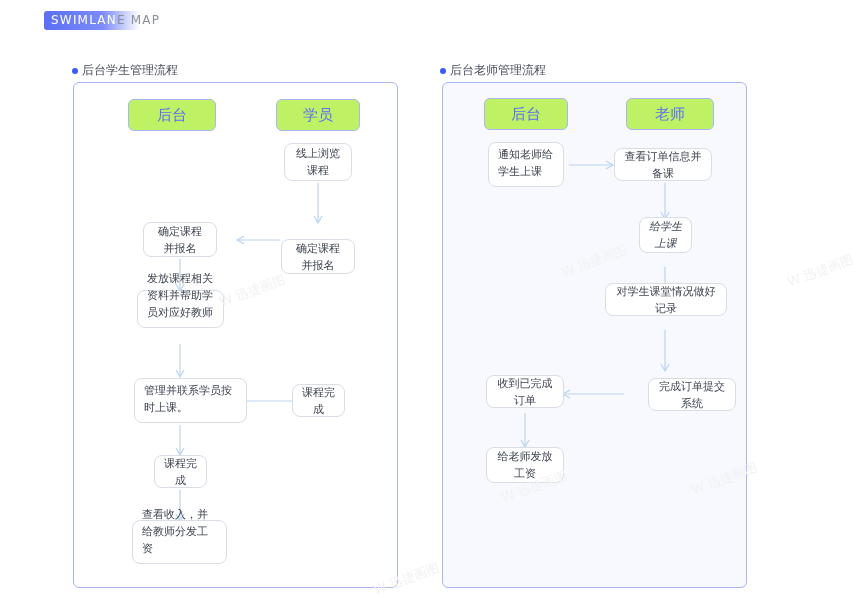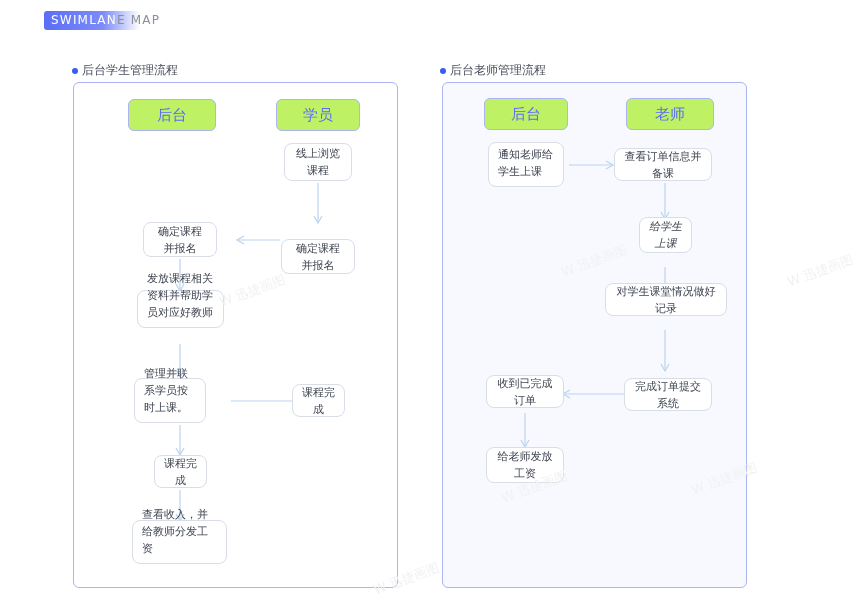--- a/index.html
+++ b/index.html
@@ -197,21 +197,21 @@
 </div>
 <div class="node center" style="left:281px; top:239px; width:74px; height:35px;">
   <span>确定课程并报名</span>
 </div>
 <div class="node center" style="left:143px; top:222px; width:74px; height:35px;">
   <span>确定课程并报名</span>
 </div>
 <div class="node left" style="left:137px; top:290px; width:87px; height:38px;">
   <span>发放课程相关资料并帮助学员对应好教师</span>
 </div>
-<div class="node left" style="left:134px; top:378px; width:72px; height:45px;">
+<div class="node left" style="left:134px; top:378px; width:113px; height:45px;">
   <span>管理并联系学员按时上课。</span>
 </div>
 <div class="node center" style="left:292px; top:384px; width:53px; height:33px;">
   <span>课程完成</span>
 </div>
 <div class="node center" style="left:154px; top:455px; width:53px; height:33px;">
   <span>课程完成</span>
 </div>
 <div class="node left" style="left:132px; top:520px; width:95px; height:44px;">
   <span>查看收入，并给教师分发工资</span>
@@ -252,21 +252,21 @@
 </div>
 <div class="node center" style="left:614px; top:148px; width:98px; height:33px;justify-content:flex-end;">
   <span>查看订单信息并备课</span>
 </div>
 <div class="node center" style="left:639px; top:217px; width:53px; height:36px;font-style:italic;">
   <span>给学生上课</span>
 </div>
 <div class="node center" style="left:605px; top:283px; width:122px; height:33px;">
   <span>对学生课堂情况做好记录</span>
 </div>
-<div class="node center" style="left:624px; top:378px; width:88px; height:33px;">
+<div class="node center" style="left:648px; top:378px; width:88px; height:33px;">
   <span>完成订单提交系统</span>
 </div>
 <div class="node center" style="left:486px; top:375px; width:78px; height:33px;">
   <span>收到已完成订单</span>
 </div>
 <div class="node center" style="left:486px; top:447px; width:78px; height:36px;">
   <span>给老师发放工资</span>
 </div>
 
 <div class="wm" style="left:218px; top:282px;">W 迅捷画图</div>

